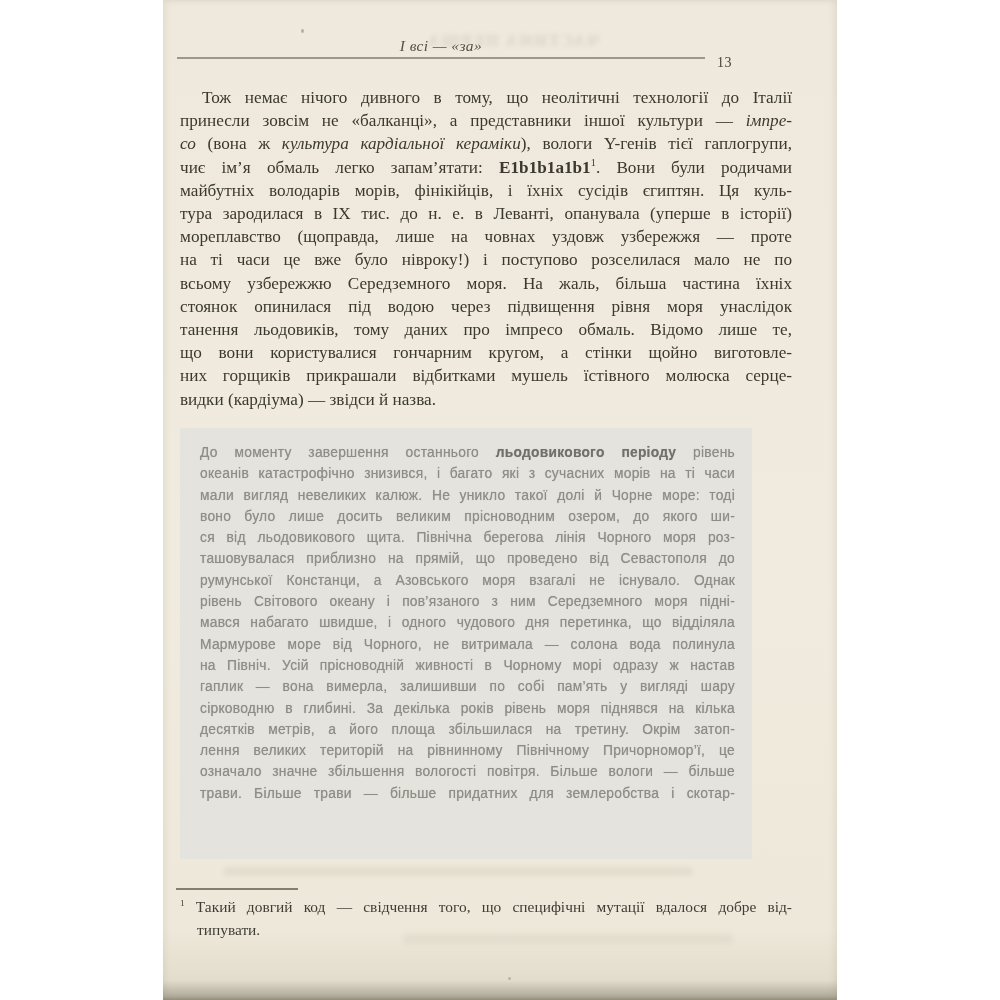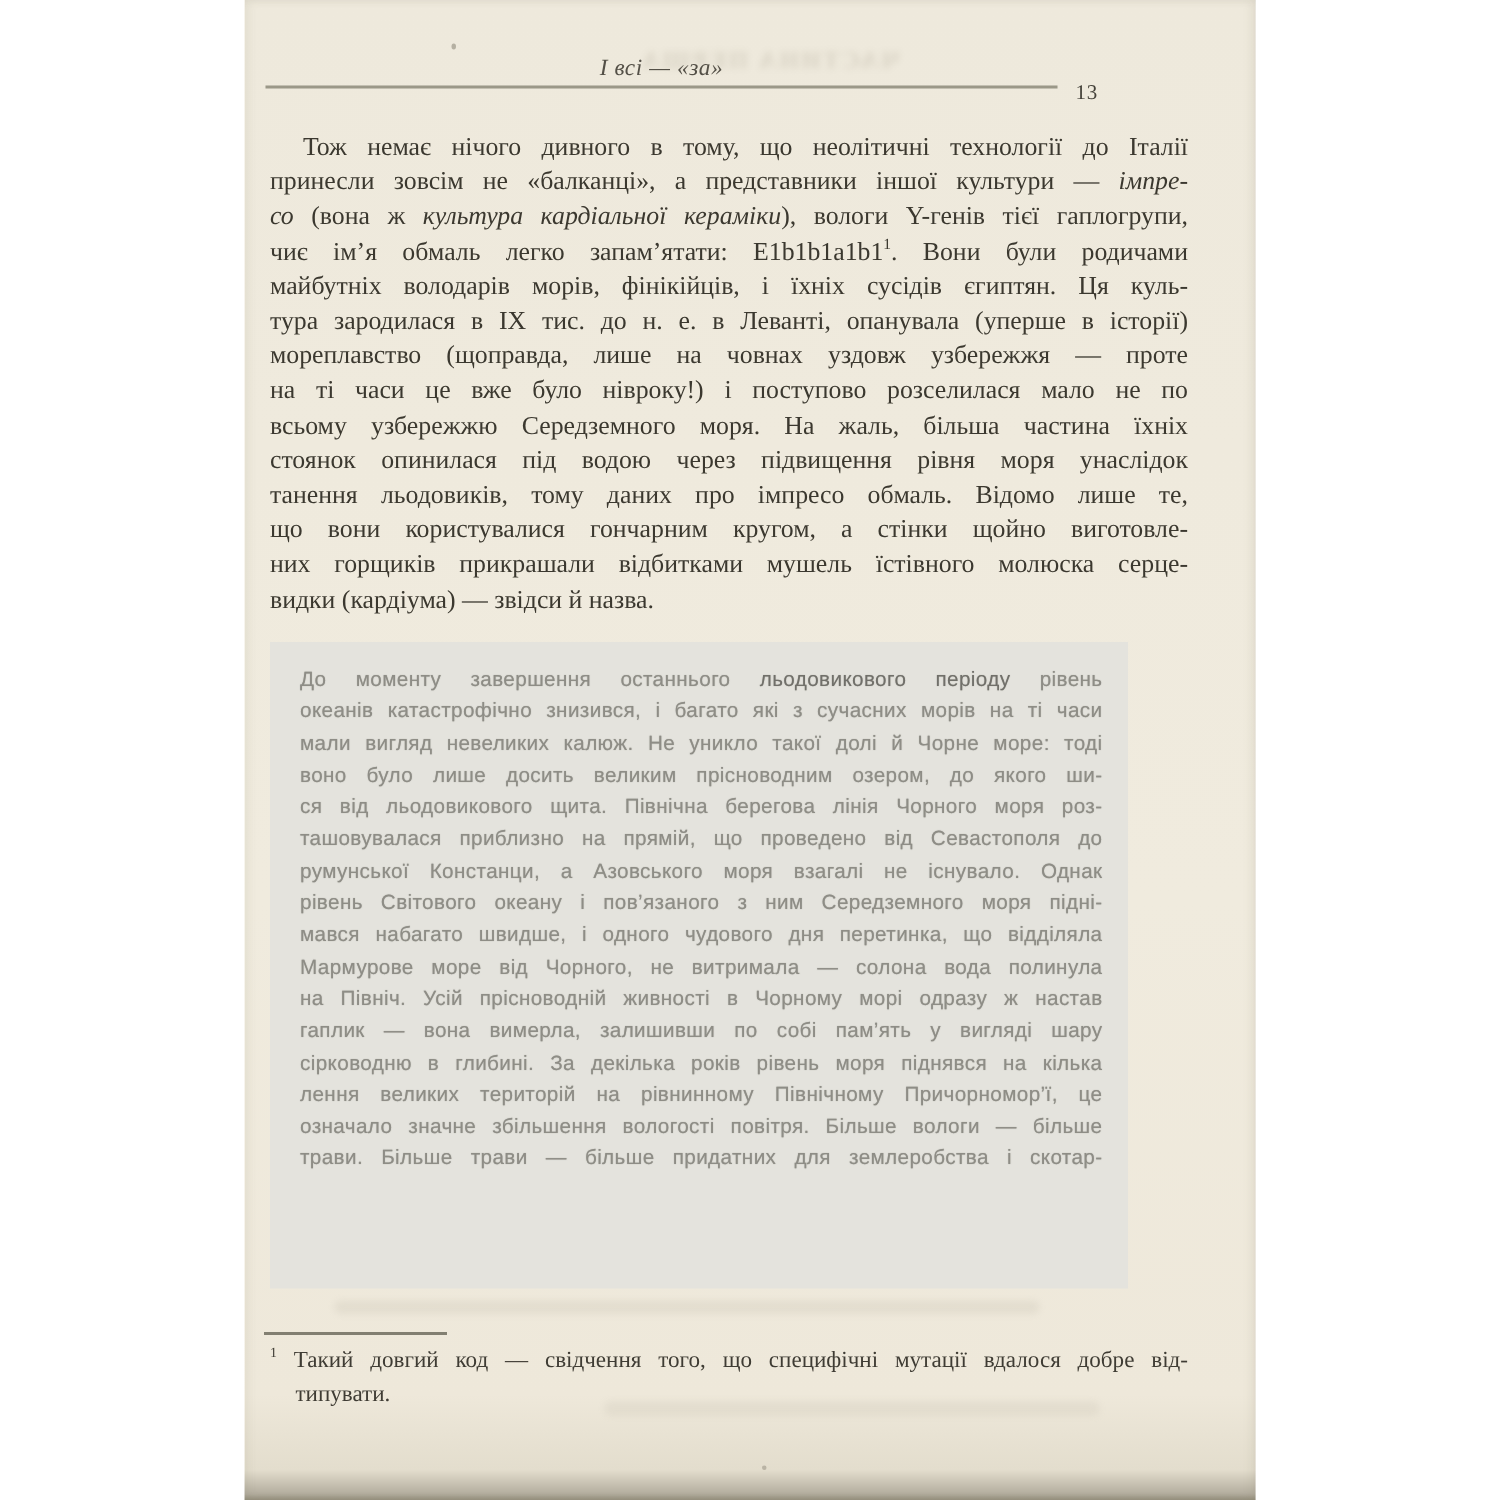--- a/index.html
+++ b/index.html
@@ -43,21 +43,21 @@
     position:absolute;left:17px;top:86px;width:612px;
     font-size:17.2px;line-height:23.2px;color:#3b382f;
   }
   .body-par .tline:first-child{text-indent:22px;}
 
   
   .tline{text-align:justify;text-align-last:justify;white-space:normal;}
   .tline.tlast{text-align-last:left;}
   .seg-n{}
   .seg-i{font-style:italic;}
-  .seg-b{font-weight:normal;}
+  .seg-b{font-weight:bold;}
   .seg-sup{vertical-align:super;font-size:60%;line-height:0;}
 
   
   .info-box{
     position:absolute;left:17px;top:428px;width:572px;height:431px;
     background:#e4e3dd;box-sizing:border-box;
     padding:14px 17px 0 20px;
     font-family:"Liberation Sans","DejaVu Sans",sans-serif;
     font-size:13.8px;line-height:21.3px;color:#8e8d86;letter-spacing:.25px;
     text-shadow:0 0 .7px rgba(142,141,134,.75);
@@ -112,20 +112,21 @@
       <div class="tline"><span class="seg-n">воно було лише досить великим прісноводним озером, до якого ши-</span></div>
       <div class="tline"><span class="seg-n">ся від льодовикового щита. Північна берегова лінія Чорного моря роз-</span></div>
       <div class="tline"><span class="seg-n">ташовувалася приблизно на прямій, що проведено від Севастополя до</span></div>
       <div class="tline"><span class="seg-n">румунської Констанци, а Азовського моря взагалі не існувало. Однак</span></div>
       <div class="tline"><span class="seg-n">рівень Світового океану і пов’язаного з ним Середземного моря підні-</span></div>
       <div class="tline"><span class="seg-n">мався набагато швидше, і одного чудового дня перетинка, що відділяла</span></div>
       <div class="tline"><span class="seg-n">Мармурове море від Чорного, не витримала — солона вода полинула</span></div>
       <div class="tline"><span class="seg-n">на Північ. Усій прісноводній живності в Чорному морі одразу ж настав</span></div>
       <div class="tline"><span class="seg-n">гаплик — вона вимерла, залишивши по собі пам’ять у вигляді шару</span></div>
       <div class="tline"><span class="seg-n">сірководню в глибині. За декілька років рівень моря піднявся на кілька</span></div>
+      <div class="tline"><span class="seg-n">десятків метрів, а його площа збільшилася на третину. Окрім затоп-</span></div>
       <div class="tline"><span class="seg-n">лення великих територій на рівнинному Північному Причорномор’ї, це</span></div>
       <div class="tline"><span class="seg-n">означало значне збільшення вологості повітря. Більше вологи — більше</span></div>
       <div class="tline"><span class="seg-n">трави. Більше трави — більше придатних для землеробства і скотар-</span></div>
     </div>
 
   <div class="ghost-bar g1"></div>
   <div class="ghost-bar g2"></div>
 
   <div class="footnote-rule"></div>
 

